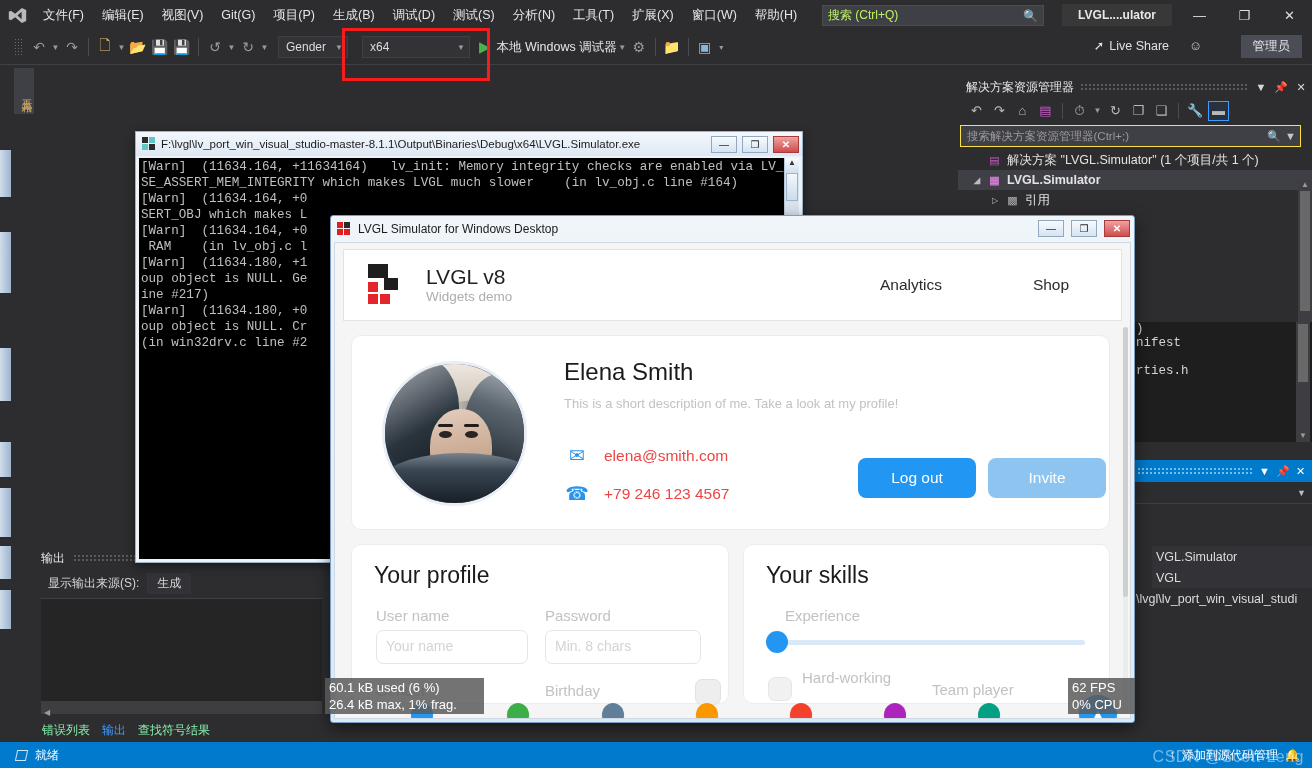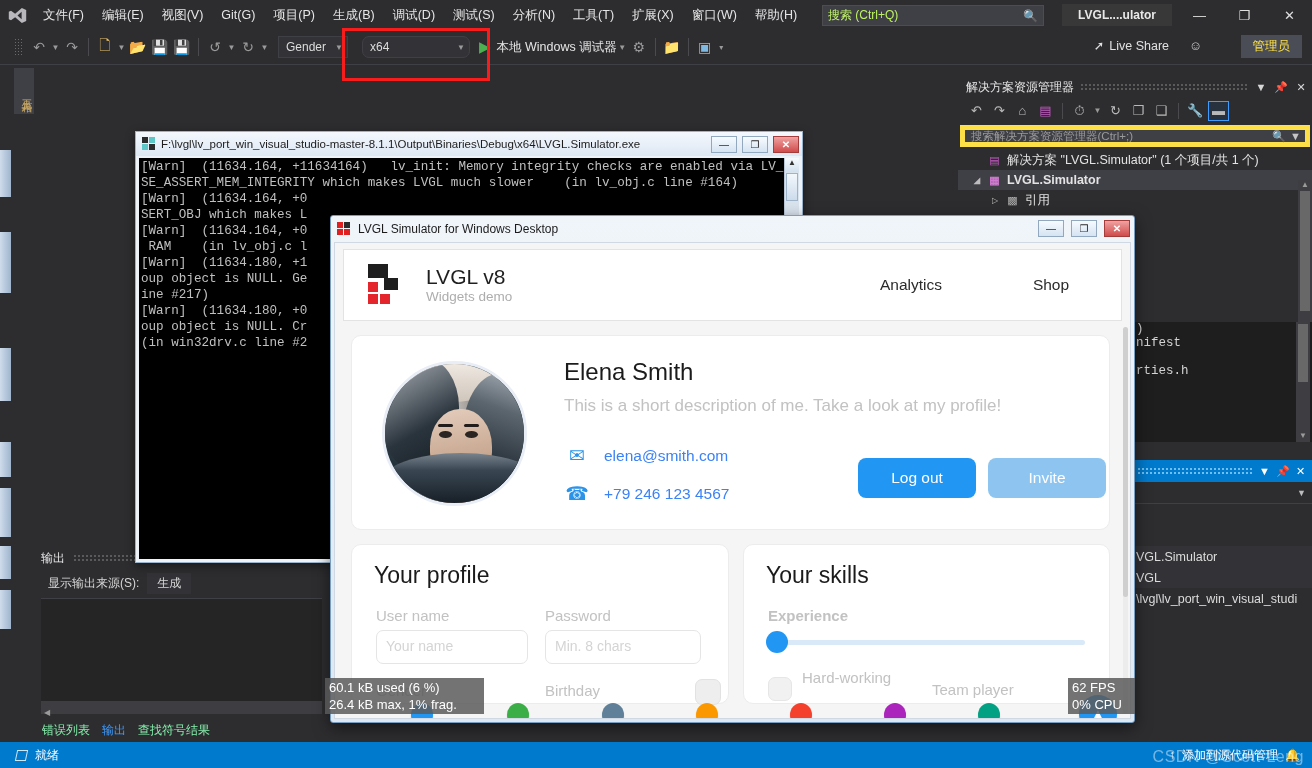--- a/index.html
+++ b/index.html
@@ -67,21 +67,21 @@
   .redbox {
     position: absolute; left: 342px; top: 28px; width: 148px; height: 53px;
     border: 3px solid #f81d1d; pointer-events: none;
   }
   .liveshare {
     position: absolute; right: 143px; top: 38px; color: #e0e0e0; font-size: 12.5px;
     display: flex; align-items: center; gap: 5px;
   }
   .person-ico { position: absolute; right: 110px; top: 38px; color: #d0d0d0; font-size: 13px;}
   .admin {
-    position: absolute; right: 10px; top: 35px; background: #4a4d56; color: #fde047;
+    position: absolute; right: 10px; top: 35px; background: #4a4d56; color: #e5e5e5;
     font-size: 12.5px; padding: 3px 12px;
   }
 
   
   .toolbox-tab {
     position: absolute; left: 14px; top: 68px; width: 20px; height: 46px;
     background: #3f3f46; color: #c8a864; font-size: 11px;
     writing-mode: vertical-rl; text-align: center; padding-top: 3px;
     letter-spacing: 1px;
   }
@@ -144,21 +144,21 @@
   .solexp { position: absolute; left: 958px; top: 76px; width: 354px; height: 360px; background:#2d2d30; }
   .solexp .title { height: 22px; display:flex; align-items:center; gap:6px; padding: 0 4px 0 8px;}
   .solexp .title .t { color:#e6e6e6; font-size:12px; white-space:nowrap; }
   .solexp .title .dots { flex:1; height:8px; background-image: radial-gradient(#5a5a5a 1px, transparent 1px); background-size:4px 4px;}
   .solexp .title .ic { color:#d6d6d6; font-size:11px; width:14px; text-align:center; }
   .solexp .tools { height:25px; display:flex; align-items:center; gap:2px; padding-left:8px; }
   .solexp .tools .ic { width:21px; height:20px; display:flex;align-items:center;justify-content:center; color:#b9b9b9; font-size:13px;}
   .solexp .tools .selbox { border:1px solid #3e9bff; background:#27323e; }
   .solexp .sep { width:1px;height:16px;background:#4a4a4f;margin:0 4px;}
   .solexp .sbar {
-    height:22px; margin: 2px 2px 0 2px; background:#3f3f46; border:5px solid #fde047;
+    height:22px; margin: 2px 11px 0 2px; background:#3f3f46; border:1px solid #fde047;
     display:flex; align-items:center; padding: 0 4px 0 6px;
   }
   .solexp .sbar .ph { flex:1; color:#9a9a9a; font-size:11.5px;}
   .solexp .sbar .ic { color:#c6c6c6; font-size:11px; margin-left:4px;}
   .solexp .tree { margin-top:3px; }
   .tree-row { height:20px; display:flex; align-items:center; gap:5px; padding-left:10px; color:#e3e3e3; font-size:12.5px; white-space:nowrap;}
   .tree-row.sel { background:#3f3f46; }
   .tree-row.bold { font-weight: bold; }
   .tree-row .tw { width:10px; color:#bdbdbd; font-size:8px; text-align:center; }
   .tree-row .ti { width:15px; text-align:center; font-size:11px; }
@@ -170,21 +170,21 @@
   .rt-editor { position:absolute; left:1132px; top:322px; width:180px; height:120px; background:#1e1e1e; }
   .rt-editor .ln { color:#d4d4d4; font-size:12.5px; font-family:"Liberation Mono", monospace; padding-left:4px;}
 
   
   .rt-pane { position:absolute; left:1132px; top:460px; width:180px; height:282px; background:#2d2d30; }
   .rt-pane .bar { height:22px; background:#007acc; display:flex; align-items:center; gap:5px; padding:0 5px;}
   .rt-pane .bar .dots { flex:1; height:8px; background-image: radial-gradient(#6fc0ef 1px, transparent 1px); background-size:4px 4px;}
   .rt-pane .bar .ic { color:#fff; font-size:11px; width:13px; text-align:center;}
   .rt-pane .sub { height:22px; background:#2d2d30; display:flex; align-items:center; justify-content:flex-end; padding-right:6px; color:#bdbdbd; font-size:9px; border-bottom:1px solid #3f3f46;}
   .rt-pane .row { height:21px; display:flex; align-items:center; padding-left:4px; color:#dcdcdc; font-size:12.5px; white-space:nowrap; overflow:hidden;}
-  .rt-pane .row.alt { background:#333337; }
+  .rt-pane .row.alt { background:#333337;margin-left:20px; }
 
   
   .sim {
     position:absolute; left:330px; top:215px; width:805px; height:508px;
     border:1px solid #7a9ec0; border-radius: 3px;
     background: linear-gradient(to bottom,#f0f5fa,#dce8f4);
     box-shadow: 0 5px 16px rgba(0,0,0,.5);
   }
   .sim-tb { height:25px; display:flex; align-items:center; padding:0 4px 0 6px; gap:7px;}
   .sim-ico { width:14px;height:14px;position:relative;}
@@ -234,24 +234,24 @@
   .avatar .brow { position:absolute; width:15px;height:3px;border-radius:2px; background:#221d1a; top:15px;}
   .avatar .browL { left:8px;} .avatar .browR { left:34px;}
   .avatar .hand { position:absolute; left:30px; top:108px; width:62px; height:40px; border-radius:40% 40% 25% 25%;
     background: linear-gradient(160deg,#e0c6b4,#b89581); }
   .avatar .fur { position:absolute; left:-4px; bottom:-8px; width:160px; height:58px; border-radius:50% 50% 0 0;
     background: linear-gradient(to top,#0f161c,#394652 70%,#78838d); }
   .avatar .snow { position:absolute; left:22px; top:-4px; width:90px; height:42px; border-radius:50%;
     background: linear-gradient(to bottom,#f2ece5,#cfc5bb); }
 
   .pname { position:absolute; left:212px; top:22px; font-size:24px; color:#1b1b1b; }
-  .pdesc { position:absolute; left:212px; top:60px; font-size:17px; color:#c2c2c2;text-align:center; }
+  .pdesc { position:absolute; left:212px; top:60px; font-size:13px; color:#c2c2c2;text-align:center; }
   .contact { position:absolute; left:212px; display:flex; align-items:center; gap:14px; }
   .contact .ic { width:26px; text-align:center; color:#2b93e8; font-size:19px; }
-  .contact .tx { font-size:15.5px; color:#3b82f6; }
+  .contact .tx { font-size:15.5px; color:#ef4444; }
   .c-mail { top:108px; }
   .c-phone { top:146px; }
   .btn { position:absolute; height:40px; border-radius:8px; color:#fff; font-size:15.5px;
     display:flex; align-items:center; justify-content:center; }
   .btn-logout { left:506px; top:122px; width:118px; background:#2196f3; }
   .btn-invite { left:636px; top:122px; width:118px; background:#8ec5f0; }
 
   
   .card-profile { left:16px; top:301px; width:378px; height:160px; }
   .card-skills  { left:408px; top:301px; right:20px; height:160px; }
@@ -337,21 +337,21 @@
     <div class="tb-sep"></div>
     <div class="tb-ico">↺</div>
     <div class="tb-caret">▼</div>
     <div class="tb-ico">↻</div>
     <div class="tb-caret">▼</div>
 
     <div class="combo debug">
       <span class="cv">Gender</span>
       <span class="carr">▼</span>
     </div>
-    <div class="combo plat" style="margin-left:14px;border-radius:7px;">
+    <div class="combo plat" style="margin-left:14px;">
       <span class="cv">x64</span>
       <span class="carr">▼</span>
     </div>
     <div class="run-ico">▶</div>
     <div class="dbg-label">本地 Windows 调试器</div>
     <div class="tb-caret">▼</div>
     <div class="tb-ico">⚙</div>
     <div class="tb-sep"></div>
     <div class="tb-ico" style="color:#e8a33d">📁</div>
     <div class="tb-sep"></div>
@@ -587,21 +587,21 @@
         <div class="fld-box" style="left:193px;top:85px;width:156px;">
           <div class="txt">Min. 8 chars</div>
         </div>
         <div class="fld-label" style="left:24px;top:137px;">Gender</div>
         <div class="fld-label" style="left:193px;top:137px;">Birthday</div>
         <div class="fld-box" style="left:343px;top:134px;width:26px;height:26px;background:#eee;border-color:#e2e2e2;"></div>
       </div>
 
       <div class="lv-card card-skills">
         <div class="card-h">Your skills</div>
-        <div class="fld-label" style="left:24px;top:62px;font-weight:bold;">Experience</div>
+        <div class="fld-label" style="left:41px;top:62px;">Experience</div>
         <div class="slider-track" style="left:24px;top:95px;right:24px;"></div>
         <div class="slider-knob" style="left:22px;top:86px;"></div>
         <div class="fld-box" style="left:24px;top:132px;width:24px;height:24px;background:#f1f1f1;border-color:#e6e6e6;"></div>
         <div class="fld-label" style="left:58px;top:124px;">Hard-working</div>
         <div class="fld-label" style="left:188px;top:136px;">Team player</div>
       </div>
 
       <div>
         <div class="dot" style="left:76px;top:460px;background:#2196f3;"></div>
         <div class="dot" style="left:172px;top:460px;background:#3cae48;"></div>

